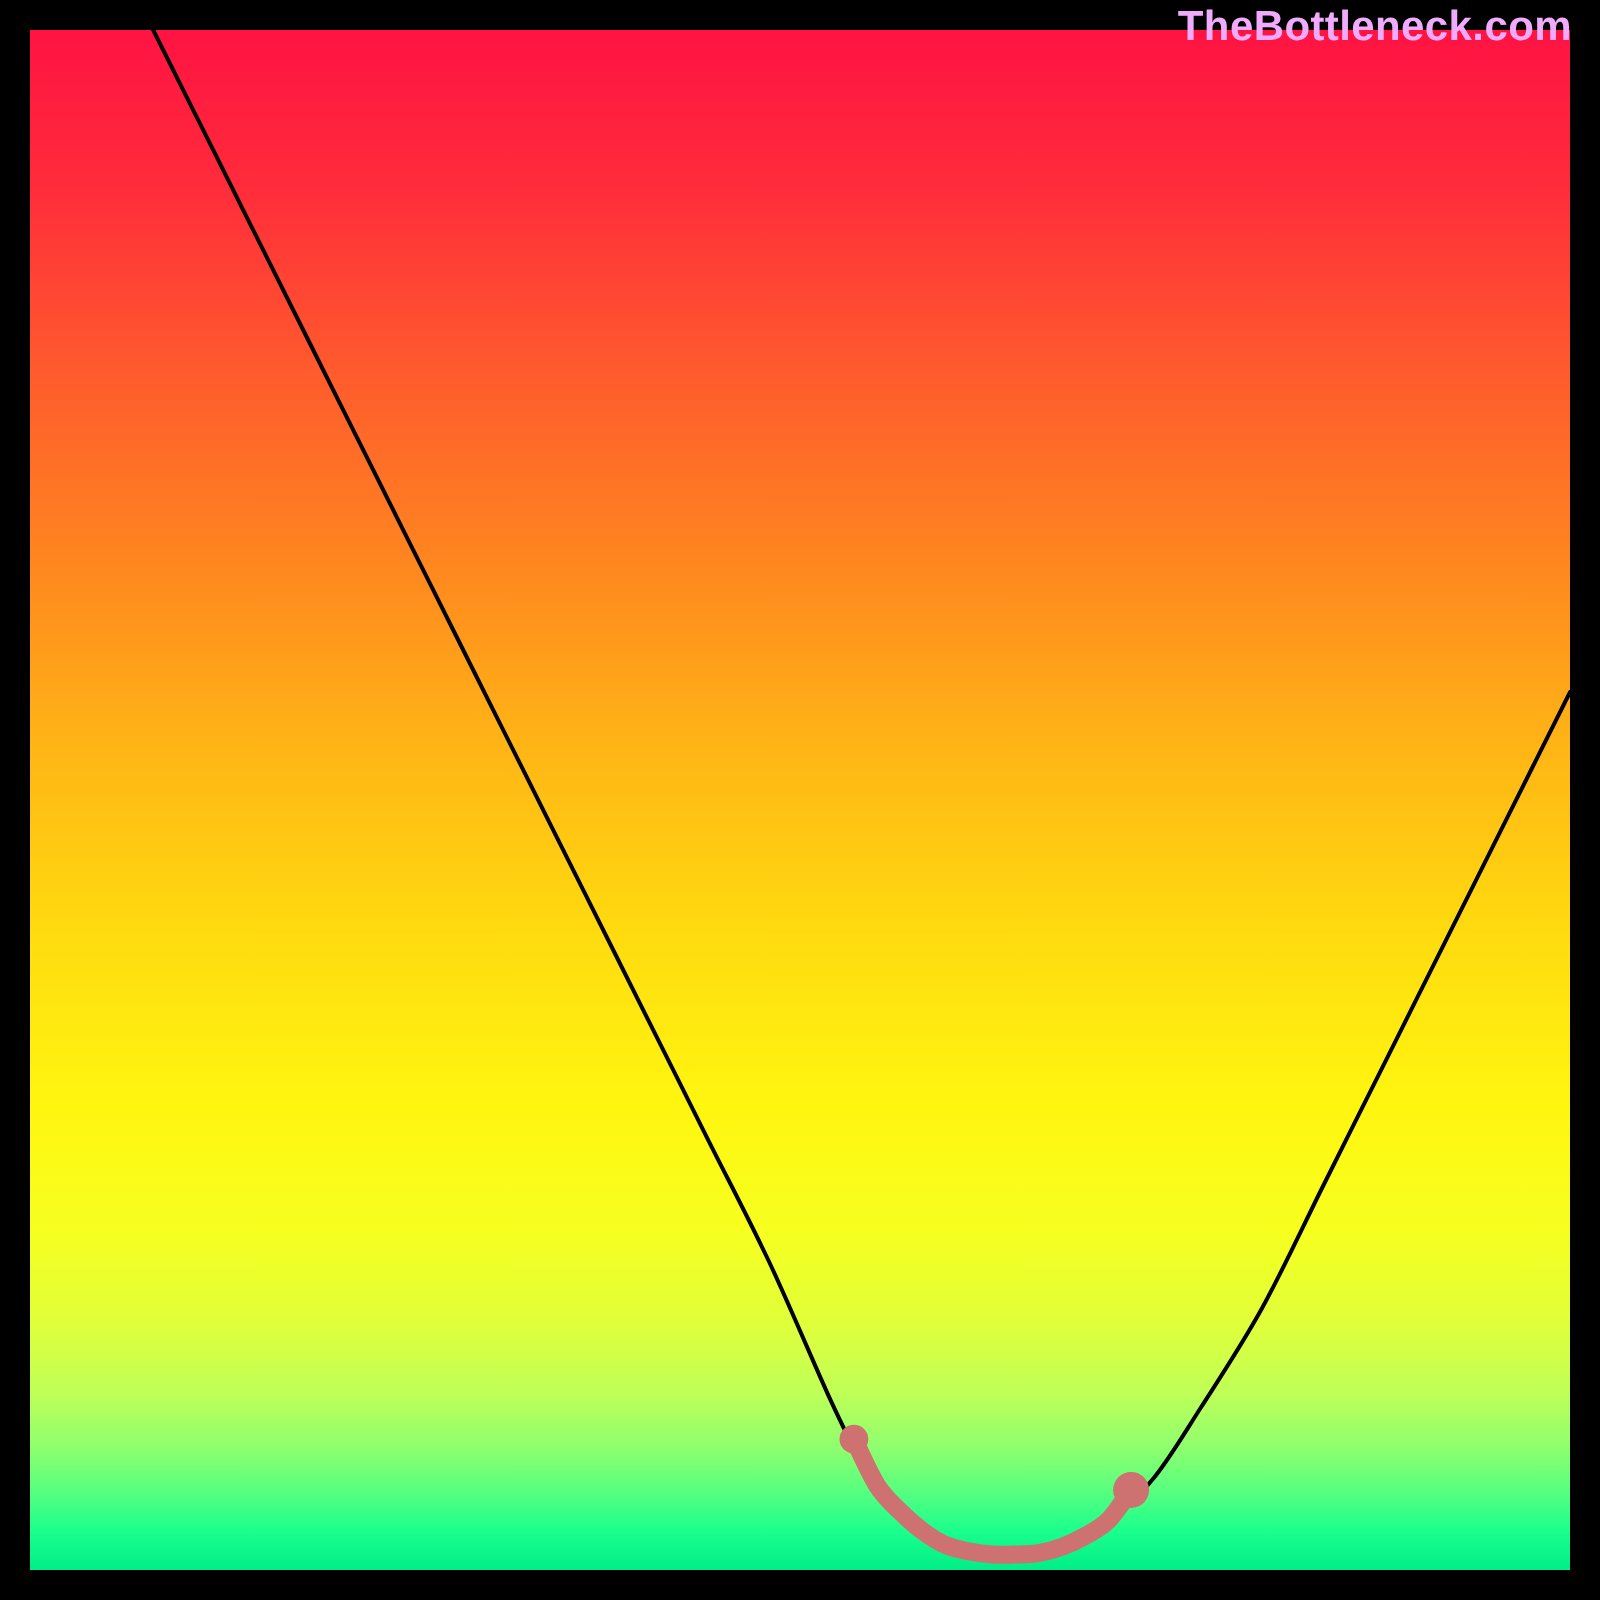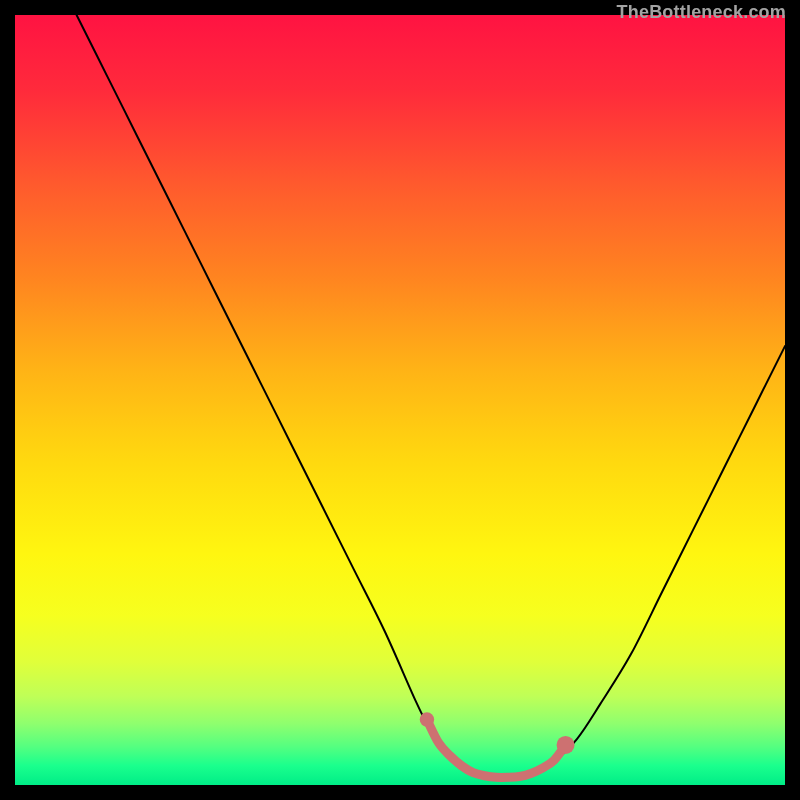--- a/index.html
+++ b/index.html
@@ -21,23 +21,23 @@
     left: 15px;
     top: 15px;
     width: 770px;
     height: 770px;
   }
   .watermark {
     position: absolute;
     top: 2px;
     right: 14px;
     font-family: Arial, Helvetica, sans-serif;
-    font-size: 18px;
+    font-size: 21px;
     font-weight: 600;
-    color: #a3a3a3;
+    color: #f0abfc;
     letter-spacing: 0.2px;
   }
 </style>
 </head>
 <body>
 
 <div class="frame">
 
   <svg class="plot" viewBox="0 0 770 770" preserveAspectRatio="none">
     <defs>

